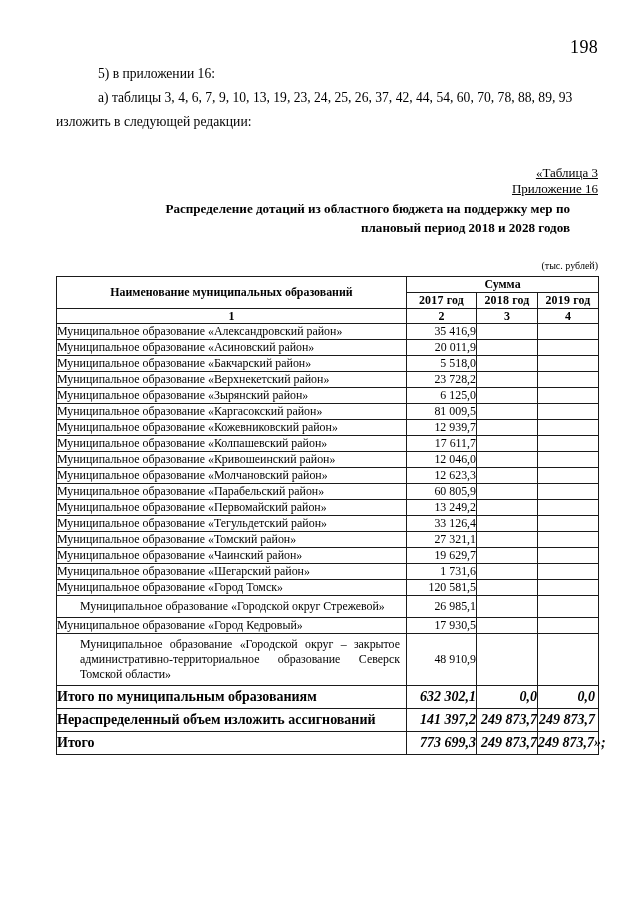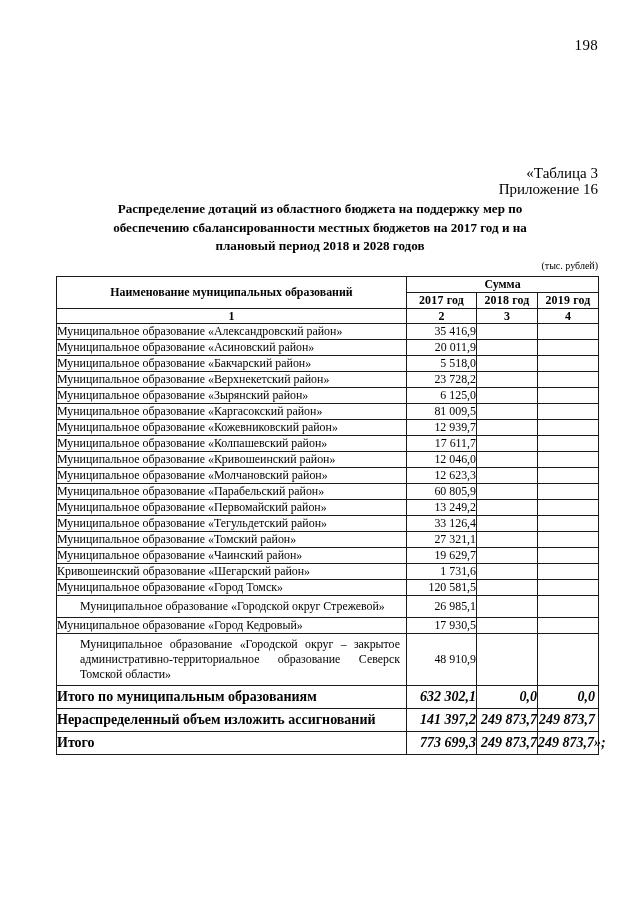--- a/index.html
+++ b/index.html
@@ -21,21 +21,21 @@
     width: 640px;
     height: 905px;
     box-sizing: border-box;
   }
 
   
   .page-number {
     position: absolute;
     top: 38px;
     right: 42px;
-    font-size: 15px;
+    font-size: 18px;
     line-height: 1;
     letter-spacing: 0.3px;
   }
 
   
   .intro {
     position: absolute;
     top: 62px;
     left: 56px;
     width: 528px;
@@ -47,32 +47,33 @@
     text-indent: 42px;
     text-align: left;
   }
 
   
   .caption-block {
     position: absolute;
     top: 165px;
     right: 42px;
     text-align: right;
-    font-size: 15px;
+    font-size: 13px;
     line-height: 16px;
+    text-decoration: underline;
   }
   .caption-block div { white-space: nowrap; }
 
   
   .doc-title {
     position: absolute;
     top: 200px;
     left: 70px;
     width: 500px;
-    text-align: center;
+    text-align: right;
     font-weight: bold;
     font-size: 13.1px;
     line-height: 18.5px;
   }
 
   
   .units-note {
     position: absolute;
     top: 259px;
     right: 42px;
@@ -150,29 +151,32 @@
   tr.total td.name { padding-top: 3px; padding-bottom: 4px; }
   tr.total td.val  { padding-top: 3px; padding-bottom: 4px; font-style: italic; }
 </style>
 </head>
 <body>
 
 <div class="page">
 
   <div class="page-number">198</div>
 
+  <div class="intro">
+    <p>5) в приложении 16:</p>
+    <p>а) таблицы 3, 4, 6, 7, 9, 10, 13, 19, 23, 24, 25, 26, 37, 42, 44, 54, 60, 70, 78, 88, 89, 93 изложить в следующей редакции:</p>
+  </div>
 
   <div class="caption-block">
     <div>«Таблица 3</div>
     <div>Приложение 16</div>
   </div>
 
   <div class="doc-title">
     <div>Распределение дотаций из областного бюджета на поддержку мер по</div>
-    <div>обеспечению сбалансированности местных бюджетов на 2017 год и на</div>
     <div>плановый период 2018 и 2028 годов</div>
   </div>
 
   <div class="units-note">(тыс. рублей)</div>
 
   <div class="table-wrap">
     <table class="budget">
       <colgroup>
         <col class="c-name">
         <col class="c-y2017">
@@ -281,21 +285,21 @@
             <td class="val"></td>
             <td class="val"></td>
           </tr>
           <tr>
             <td class="name">Муниципальное образование «Чаинский район»</td>
             <td class="val">19 629,7</td>
             <td class="val"></td>
             <td class="val"></td>
           </tr>
           <tr>
-            <td class="name">Кривошеинский образование «Шегарский район»</td>
+            <td class="name">Муниципальное образование «Шегарский район»</td>
             <td class="val">1 731,6</td>
             <td class="val"></td>
             <td class="val"></td>
           </tr>
           <tr>
             <td class="name">Муниципальное образование «Город  Томск»</td>
             <td class="val">120 581,5</td>
             <td class="val"></td>
             <td class="val"></td>
           </tr>

